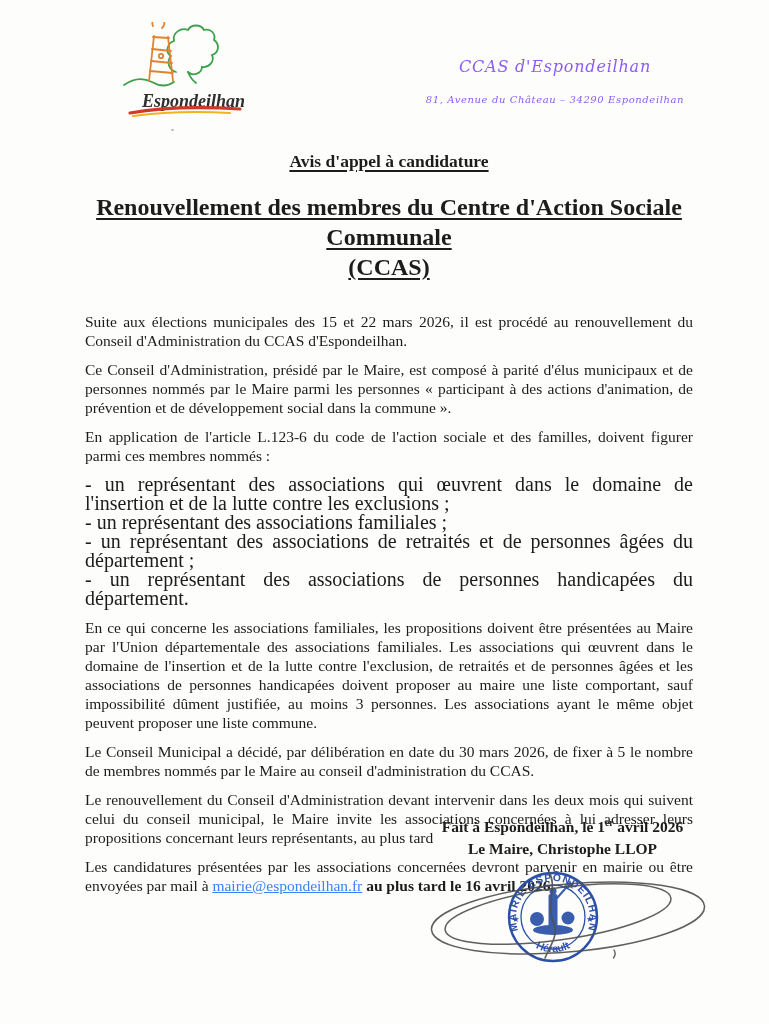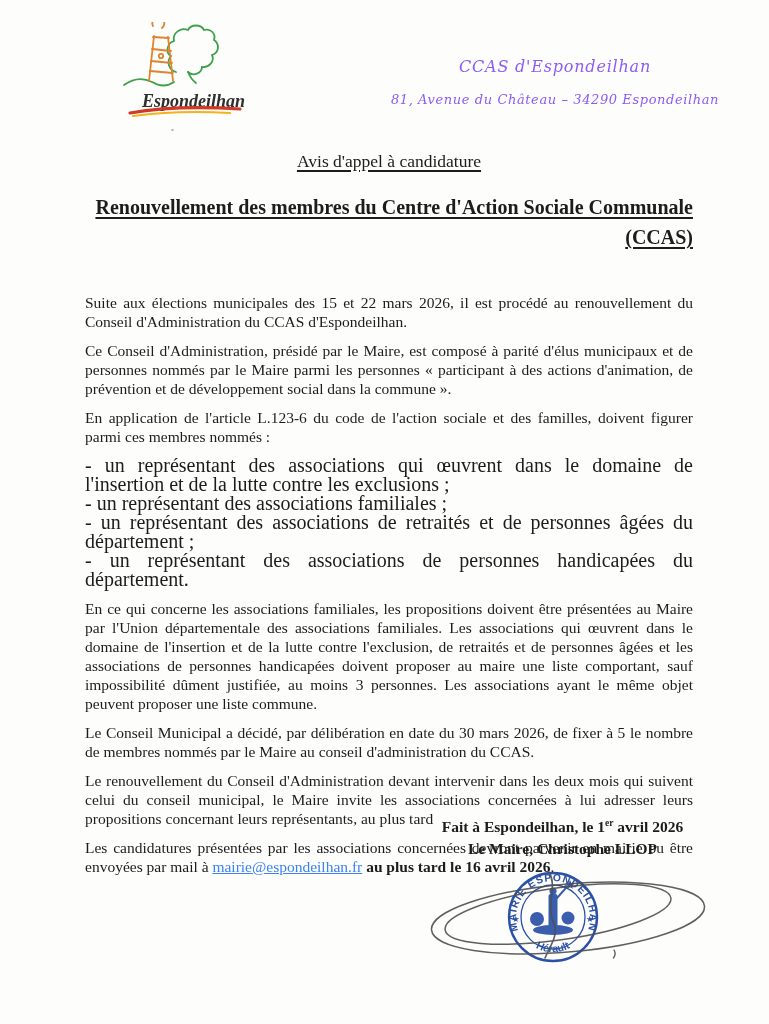--- a/index.html
+++ b/index.html
@@ -8,32 +8,32 @@
     background:#fdfdfc;overflow:hidden;
     font-family:"Liberation Serif","DejaVu Serif",serif;color:#1c1c1c;
   }
   
   .logo{position:absolute;left:116px;top:22px;width:138px;height:98px;}
   .header-right{
     position:absolute;top:57px;left:385px;width:340px;text-align:center;
     color:#8b5cf6;font-style:italic;font-family:"DejaVu Serif",serif;
   }
   .header-right .org{font-size:16px;letter-spacing:.8px;line-height:20px;}
-  .header-right .addr{font-size:13px;letter-spacing:.6px;margin-top:14px;line-height:18px;}
+  .header-right .addr{font-size:10px;letter-spacing:.6px;margin-top:14px;line-height:18px;}
   
   .content{position:absolute;left:85px;top:150px;width:608px;}
   .title-main{
-    margin:0;text-align:center;font-size:17.5px;font-weight:normal;line-height:22px;
+    margin:0;text-align:center;font-size:17.5px;font-weight:bold;line-height:22px;
     text-decoration:underline;text-underline-offset:3px;text-decoration-thickness:1.6px;
   }
-  .title-sub{margin:20px 0 0;text-align:right;font-size:20px;font-weight:bold;line-height:30px;}
+  .title-sub{margin:20px 0 0;text-align:center;font-size:24px;font-weight:bold;line-height:30px;}
   .title-sub .tline{display:inline;text-decoration:underline;text-underline-offset:3px;text-decoration-thickness:1.8px;}
   .title-sub .tblock{display:block;}
   p.para{margin:10px 0 0;text-align:justify;font-size:15.5px;line-height:19px;}
-  p.para.first{margin-top:41px;}
+  p.para.first{margin-top:30px;}
   .hyphen-list{margin-top:10px;}
   .hyphen-list .li{margin:0;text-align:justify;font-size:20px;line-height:19px;}
   .email-link{color:#3b82f6;text-decoration:underline;cursor:pointer;}
   .bold{font-weight:bold;}
   
   .closing{position:absolute;left:420px;top:813px;width:285px;text-align:center;font-weight:bold;}
   .closing .dateline{font-size:15.5px;line-height:20px;}
   .closing .dateline sup{font-size:9.5px;text-align:right;}
   .closing .signer{font-size:15.5px;line-height:20px;margin-top:2px;}
   .seal{position:absolute;left:418px;top:856px;width:304px;height:166px;}

